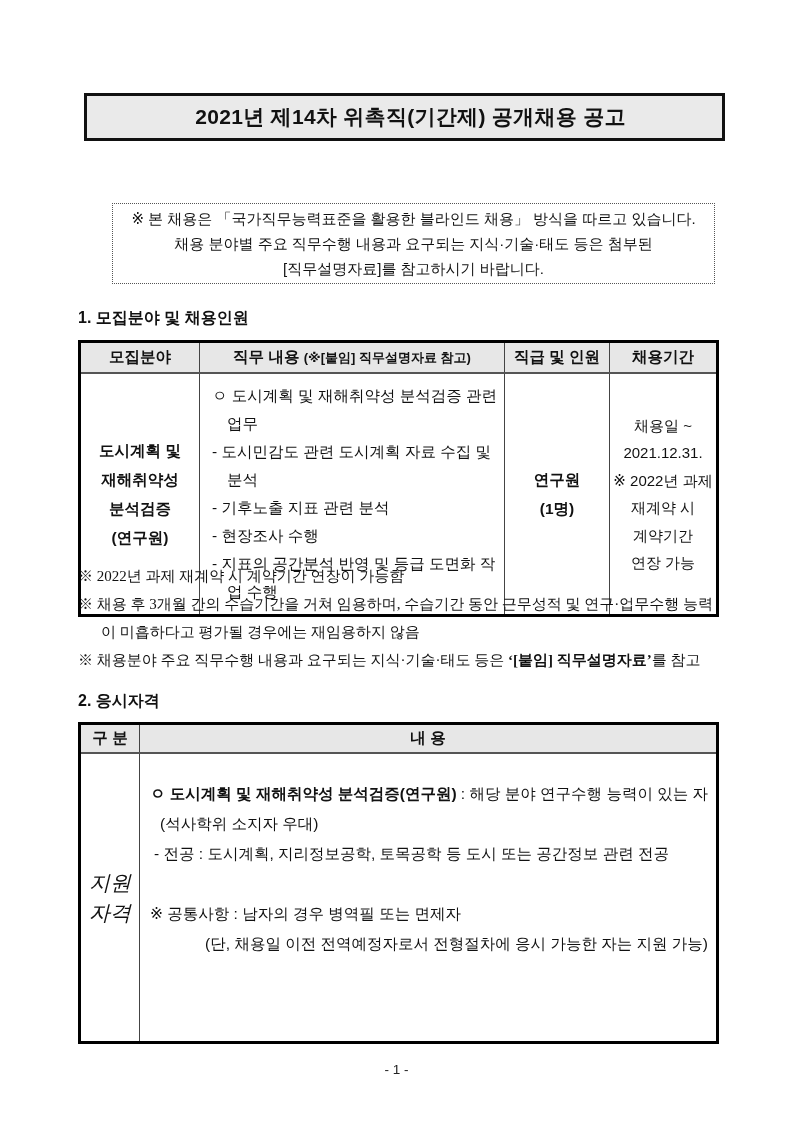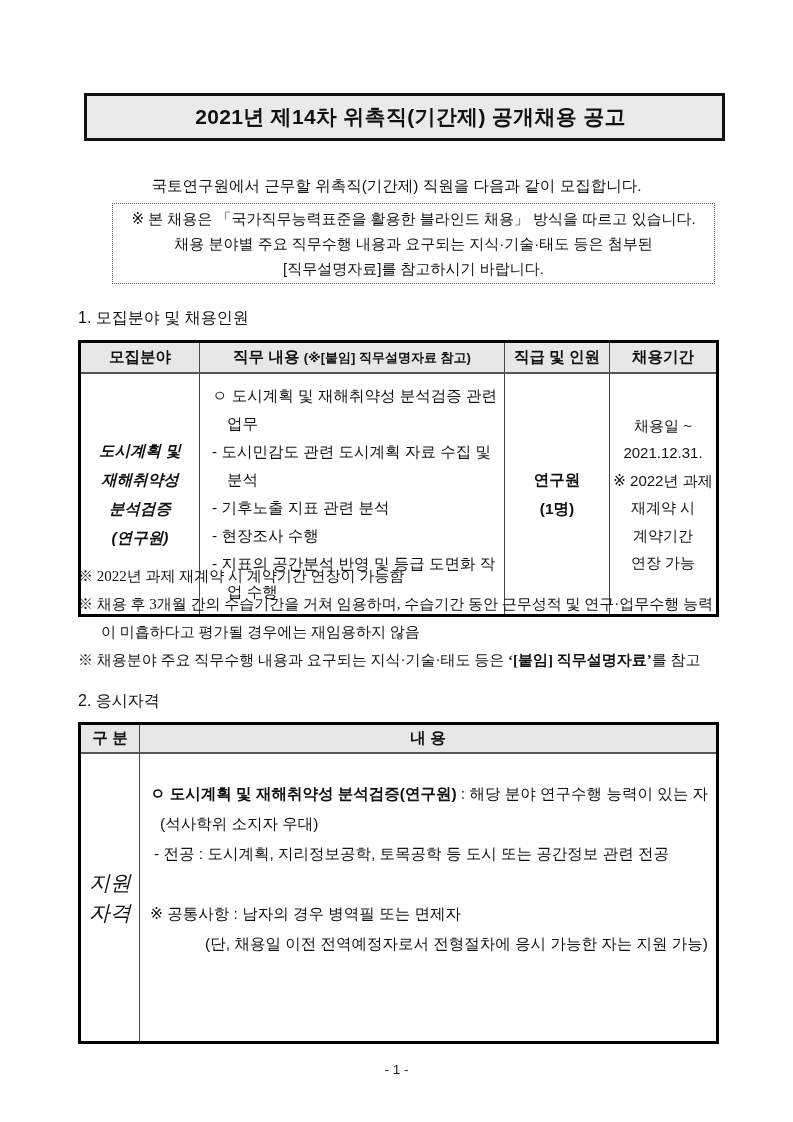--- a/index.html
+++ b/index.html
@@ -20,41 +20,41 @@
     position:absolute; left:0; top:176px; width:100%;
     text-align:center; font-size:15.5px;
   }
 
   .notice-box {
     position:absolute; left:112px; top:203px; width:601px;
     border:1.5px dotted #555; padding:2px 0;
     text-align:center; font-size:15px; line-height:25px;
   }
 
-  .sec-heading { position:absolute; left:78px; font-size:16px; font-weight:normal; }
+  .sec-heading { position:absolute; left:78px; font-size:16px; font-weight:bold; }
   .s1 { top:308px; }
   .s2 { top:691px; }
 
   table {
     position:absolute; left:78px; border-collapse:collapse; table-layout:fixed;
     border:3px solid #000;
   }
   .t1 { top:340px; width:638px; }
   .t2 { top:722px; width:638px; }
   th, td { border:1px solid #444; }
   thead th {
     background:#e7e7e7; font-weight:bold; font-size:15.5px;
     border-bottom:2px solid #555; text-align:center;
   }
   .t1 thead th { height:27px; }
   .t2 thead th { height:25px; }
   .hdr-sub { font-size:13px; font-weight:bold; }
 
   .t1 td { height:186px; vertical-align:middle; }
-  .field-cell  { text-align:center; font-weight:bold; font-size:15.5px; line-height:29px;font-style:italic; }
+  .field-cell  { text-align:center; font-weight:bold; font-size:15.5px; line-height:29px; }
   .duties-cell { font-size:15.5px; padding:8px 4px 8px 12px; }
   .duty-line   { padding-left:15px; text-indent:-15px; line-height:28px; }
   .position-cell { text-align:center; font-weight:bold; font-size:15.5px; line-height:29px; }
   .period-cell { text-align:center; font-size:15px; line-height:27.5px; padding:0 2px; }
 
   .notes { position:absolute; left:78px; top:562px; width:642px; font-size:15px; line-height:28px;font-family:Liberation Serif, serif; }
   .note  { padding-left:23px; text-indent:-23px; }
   .b     { font-weight:bold; }
 
   .t2 .label-cell {
@@ -77,21 +77,20 @@
 </style>
 </head>
 <body>
 
 <div class="page">
 
   <div class="title-box">
     <span>2021년 제14차 위촉직(기간제) 공개채용 공고</span>
   </div>
 
-  <div class="intro">국토연구원에서 근무할 위촉직(기간제) 직원을 다음과 같이 모집합니다.</div>
 
   <div class="notice-box">
     <div class="notice-line">※ 본 채용은 「국가직무능력표준을 활용한 블라인드 채용」 방식을 따르고 있습니다.</div>
     <div class="notice-line">채용 분야별 주요 직무수행 내용과 요구되는 지식·기술·태도 등은 첨부된</div>
     <div class="notice-line">[직무설명자료]를 참고하시기 바랍니다.</div>
   </div>
 
   <div class="sec-heading s1">1. 모집분야 및 채용인원</div>
 
   <table class="t1">

